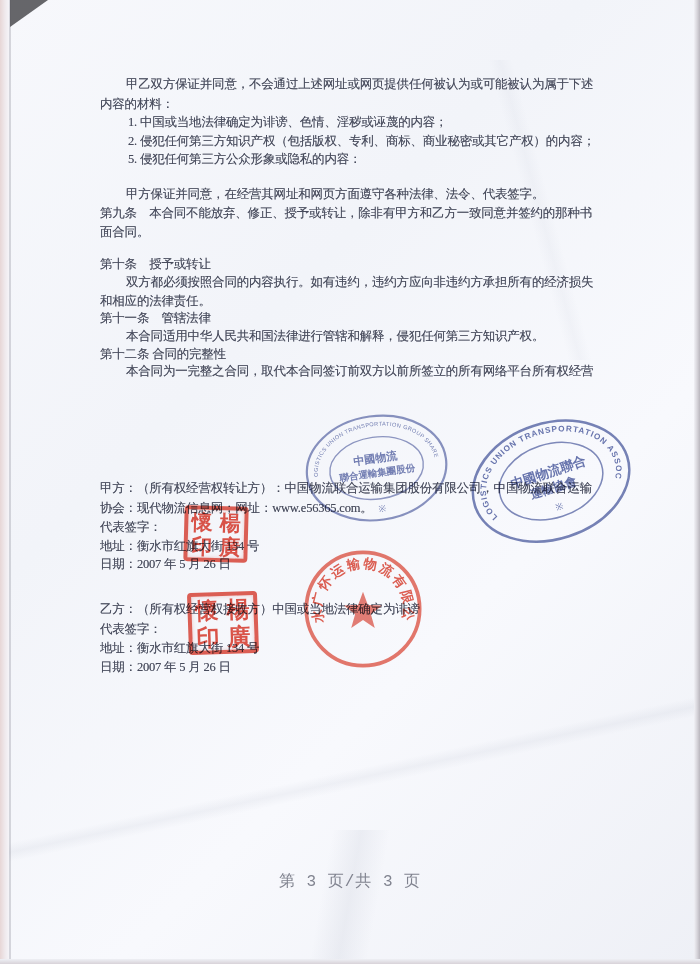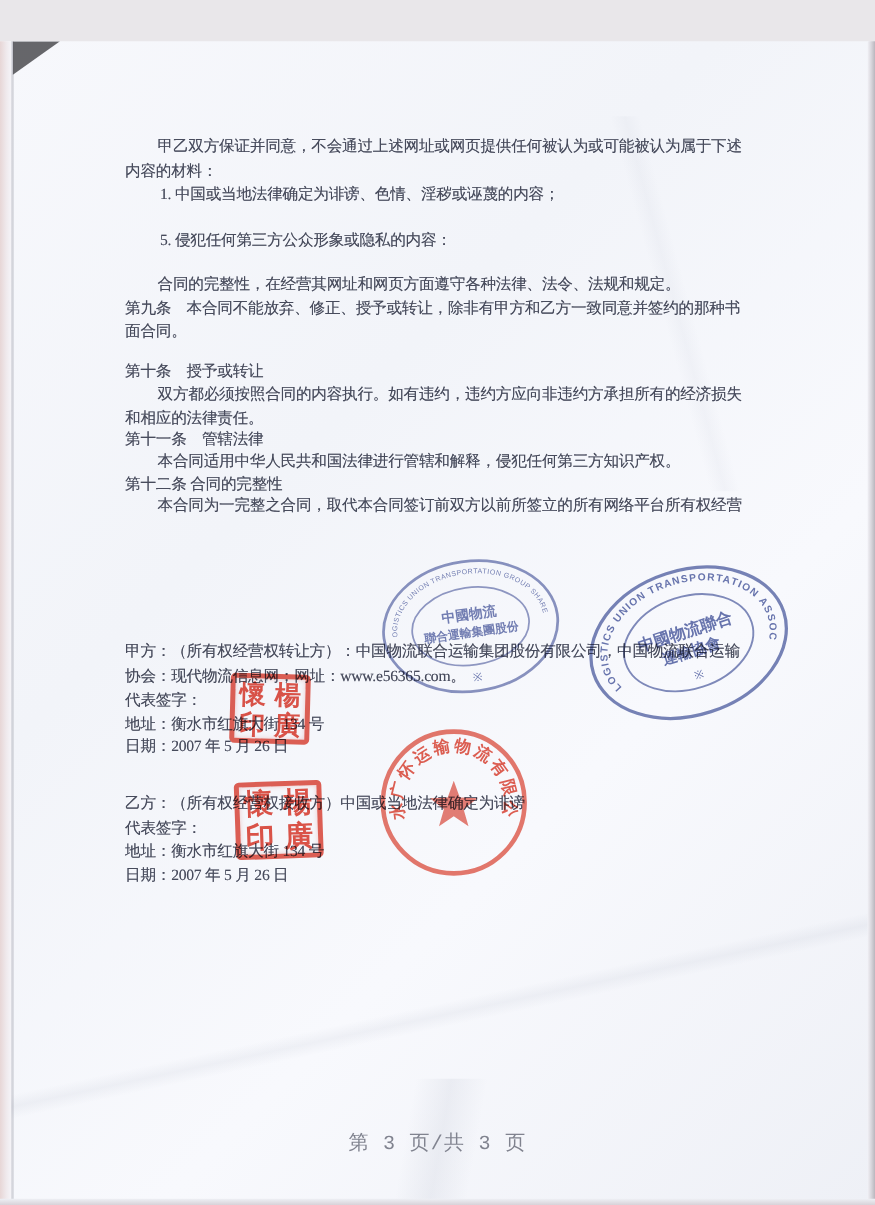--- a/index.html
+++ b/index.html
@@ -4,21 +4,20 @@
 <style>
   html,body{margin:0;padding:0;}
   body{
     width:700px;height:964px;position:relative;overflow:hidden;
     font-family:"Liberation Serif","DejaVu Serif",serif;
     background:#e9e7ea;
   }
   .page{
     position:absolute;left:0;top:0;right:0;bottom:0;
     background:linear-gradient(135deg,#f7f8fc 0%,#f2f4f9 35%,#f8f9fd 65%,#eef0f6 100%);
-    margin-top:33px;
   }
   
   .edge-left{position:absolute;left:0;top:0;bottom:0;width:9px;
     background:linear-gradient(90deg,#e7d6d6 0%,#efe9ec 55%,#f5f4f8 100%);}
   .edge-left-line{position:absolute;left:9px;top:0;bottom:0;width:2px;background:rgba(150,148,160,.35);}
   .edge-right{position:absolute;right:0;top:0;bottom:0;width:6px;
     background:linear-gradient(270deg,#b9b6bd 0%,#d8d6dc 50%,#f1f1f6 100%);}
   .edge-bottom{position:absolute;left:0;right:0;bottom:0;height:5px;
     background:linear-gradient(0deg,#d8d2d8 0%,#eef0f5 100%);}
   .corner-dark{position:absolute;left:10px;top:0;width:38px;height:27px;
@@ -58,22 +57,23 @@
 <body>
 
 <div class="page">
   <div class="crease1"></div>
   <div class="crease2"></div>
   <div class="crease3"></div>
 
   <div class="ln indent" style="top:76px">甲乙双方保证并同意，不会通过上述网址或网页提供任何被认为或可能被认为属于下述</div>
   <div class="ln" style="top:96px">内容的材料：</div>
   <div class="ln li" style="top:114px">1. 中国或当地法律确定为诽谤、色情、淫秽或诬蔑的内容；</div>
+  <div class="ln li" style="top:133px">2. 侵犯任何第三方知识产权（包括版权、专利、商标、商业秘密或其它产权）的内容；</div>
   <div class="ln li" style="top:151px">5. 侵犯任何第三方公众形象或隐私的内容：</div>
-  <div class="ln indent" style="top:186px">合同的完整性，在经营其网址和网页方面遵守各种法律、法令、法规和规定。</div>
+  <div class="ln indent" style="top:186px">甲方保证并同意，在经营其网址和网页方面遵守各种法律、法令、代表签字。</div>
   <div class="ln" style="top:205px">第九条　本合同不能放弃、修正、授予或转让，除非有甲方和乙方一致同意并签约的那种书</div>
   <div class="ln" style="top:224px">面合同。</div>
   <div class="ln" style="top:256px">第十条　授予或转让</div>
   <div class="ln indent" style="top:274px">双方都必须按照合同的内容执行。如有违约，违约方应向非违约方承担所有的经济损失</div>
   <div class="ln" style="top:293px">和相应的法律责任。</div>
   <div class="ln" style="top:310px">第十一条　管辖法律</div>
   <div class="ln indent" style="top:328px">本合同适用中华人民共和国法律进行管辖和解释，侵犯任何第三方知识产权。</div>
   <div class="ln" style="top:346px">第十二条 合同的完整性</div>
   <div class="ln indent" style="top:363px">本合同为一完整之合同，取代本合同签订前双方以前所签立的所有网络平台所有权经营</div>
 

